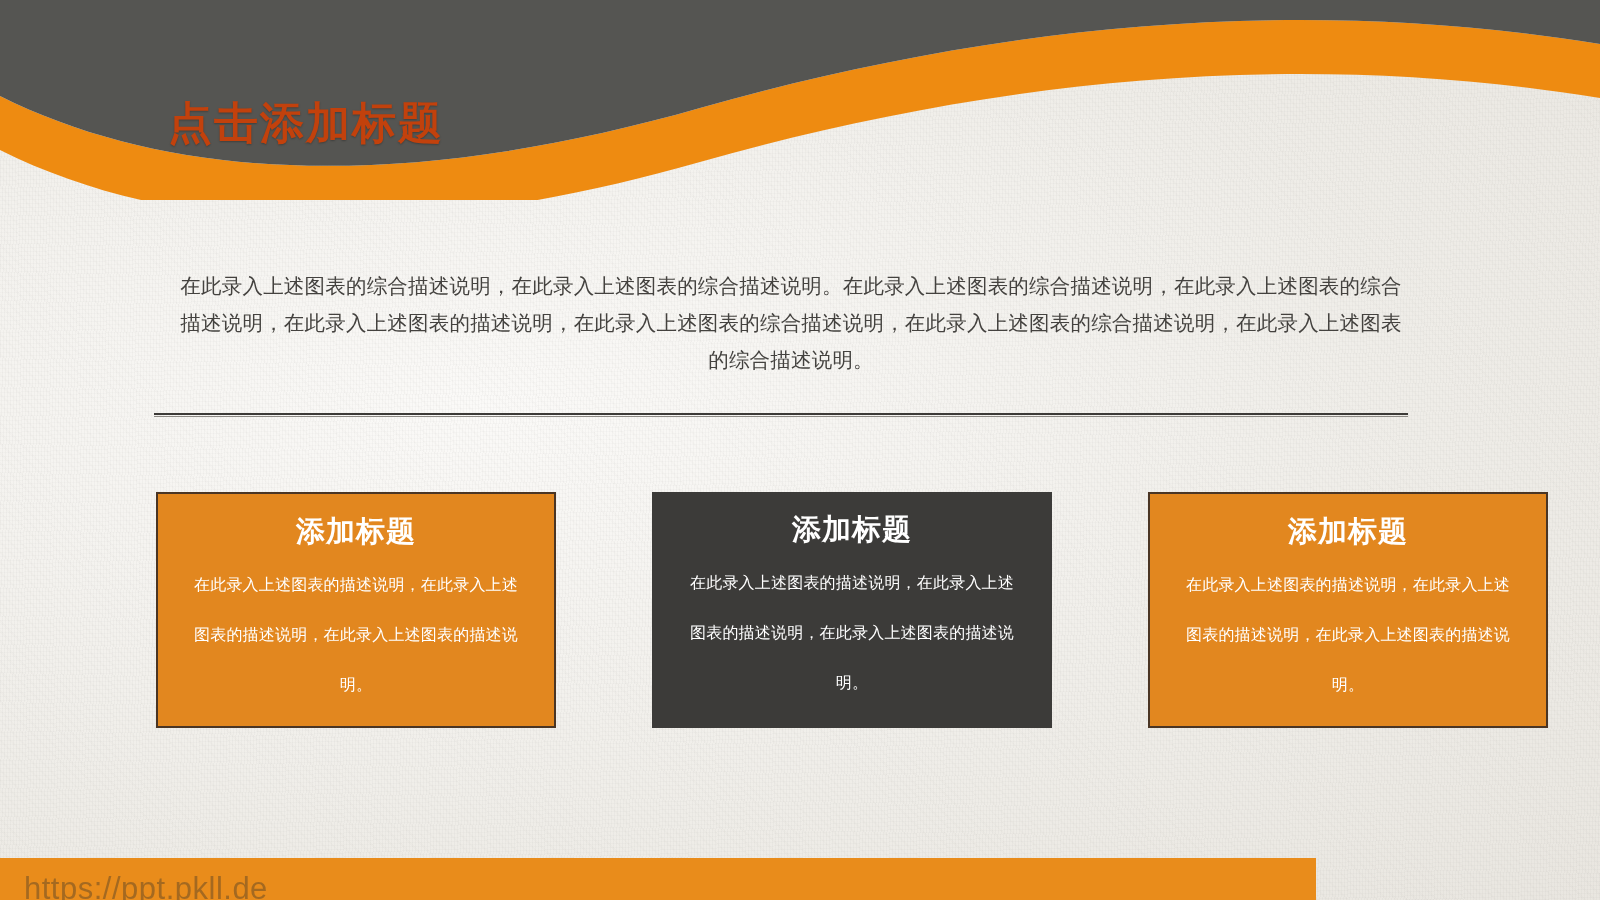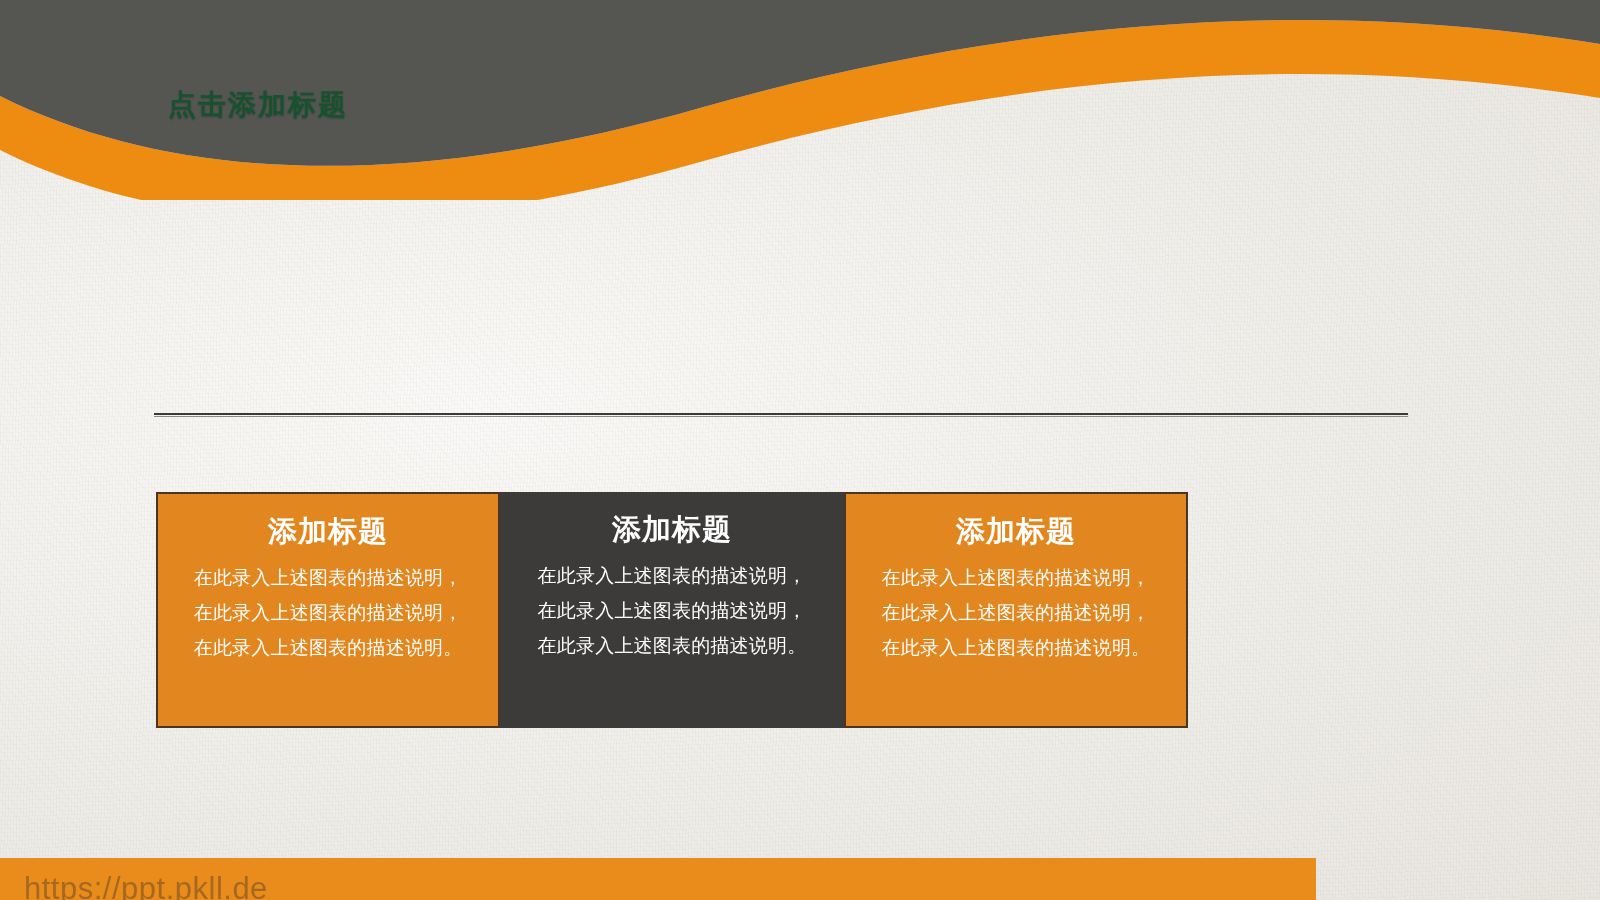--- a/index.html
+++ b/index.html
@@ -49,23 +49,23 @@
     left: 0;
     width: 1600px;
     height: 200px;
   }
 
   
   #slide-title {
     position: absolute;
     left: 168px;
     top: 72px;
-    font-size: 28px;
+    font-size: 44px;
     font-weight: bold;
-    color: #14532d;
+    color: #c2410c;
     letter-spacing: 2px;
     line-height: 1;
     white-space: nowrap;
     text-shadow: 0 1px 2px rgba(0,0,0,0.25);
   }
 
   
   #intro-paragraph {
     position: absolute;
     left: 174px;
@@ -99,21 +99,21 @@
     width: 100%;
     height: 1px;
     background: #8d8a85;
   }
 
   
   #cards {
     position: absolute;
     left: 156px;
     top: 492px;
-    width: 1032px;
+    width: 1392px;
     height: 236px;
     display: flex;
     justify-content: space-between;
     border-radius: 14px;
   }
   .card {
     width: 400px;
     height: 100%;
     box-sizing: border-box;
     padding: 22px 30px 0 30px;
@@ -129,22 +129,22 @@
   }
   .card-title {
     font-size: 29px;
     font-weight: bold;
     color: #ffffff;
     line-height: 1.05;
     letter-spacing: 1px;
     margin: 0 0 14px 0;
   }
   .card-body {
-    font-size: 19px;
-    line-height: 35px;
+    font-size: 16px;
+    line-height: 50px;
     color: #ffffff;
     letter-spacing: 0.2px;
   }
 
   
   #footer-bar {
     position: absolute;
     left: 0;
     bottom: 0;
     width: 1316px;
@@ -171,20 +171,21 @@
 
   <svg id="header-wave" viewBox="0 0 1600 200" preserveAspectRatio="none" xmlns="http://www.w3.org/2000/svg">
 
     <path d="M0,96 C180,186 420,188 700,108 C960,34 1270,-10 1600,44 L1600,98 C1270,44 960,88 700,162 C420,242 180,240 0,150 Z" fill="#ee8b11"></path>
 
     <path d="M0,0 L1600,0 L1600,44 C1270,-10 960,34 700,108 C420,188 180,186 0,96 Z" fill="#555552"></path>
   </svg>
 
   <h1 id="slide-title">点击添加标题</h1>
 
+  <p id="intro-paragraph">在此录入上述图表的综合描述说明，在此录入上述图表的综合描述说明。在此录入上述图表的综合描述说明，在此录入上述图表的综合描述说明，在此录入上述图表的描述说明，在此录入上述图表的综合描述说明，在此录入上述图表的综合描述说明，在此录入上述图表的综合描述说明。</p>
 
   <div id="divider">
     <div class="rule-thick"></div>
     <div class="rule-thin"></div>
   </div>
 
   <div id="cards">
 
     <div class="card card-orange">
       <div class="card-title">添加标题</div>

